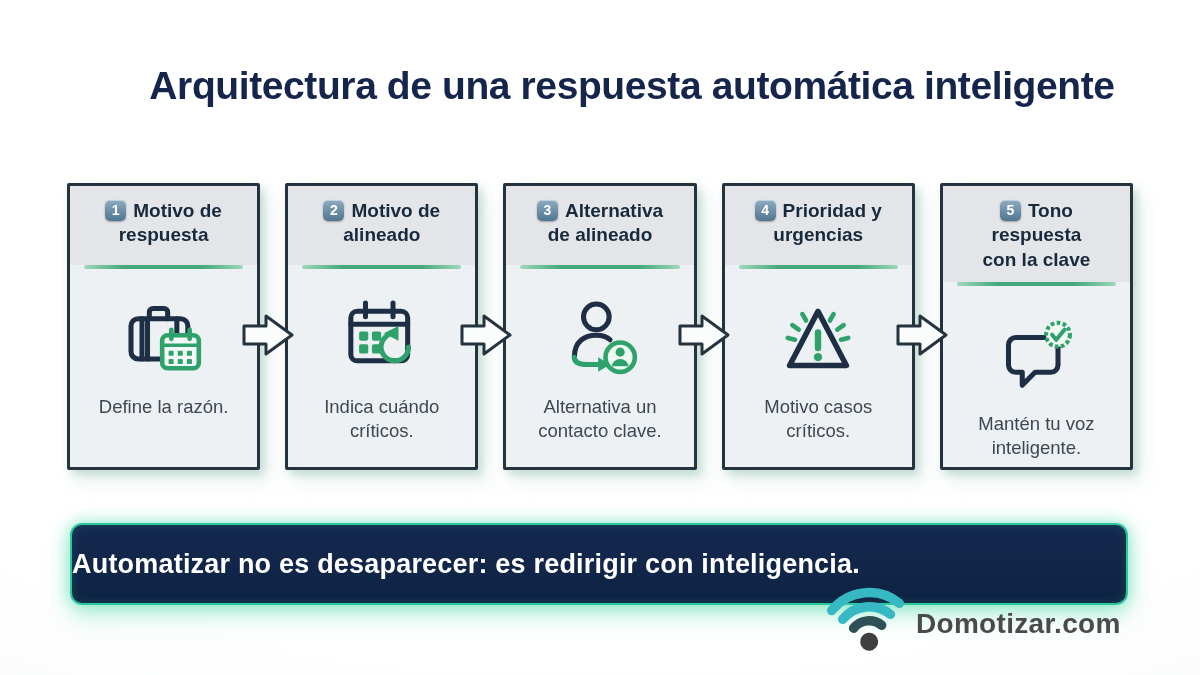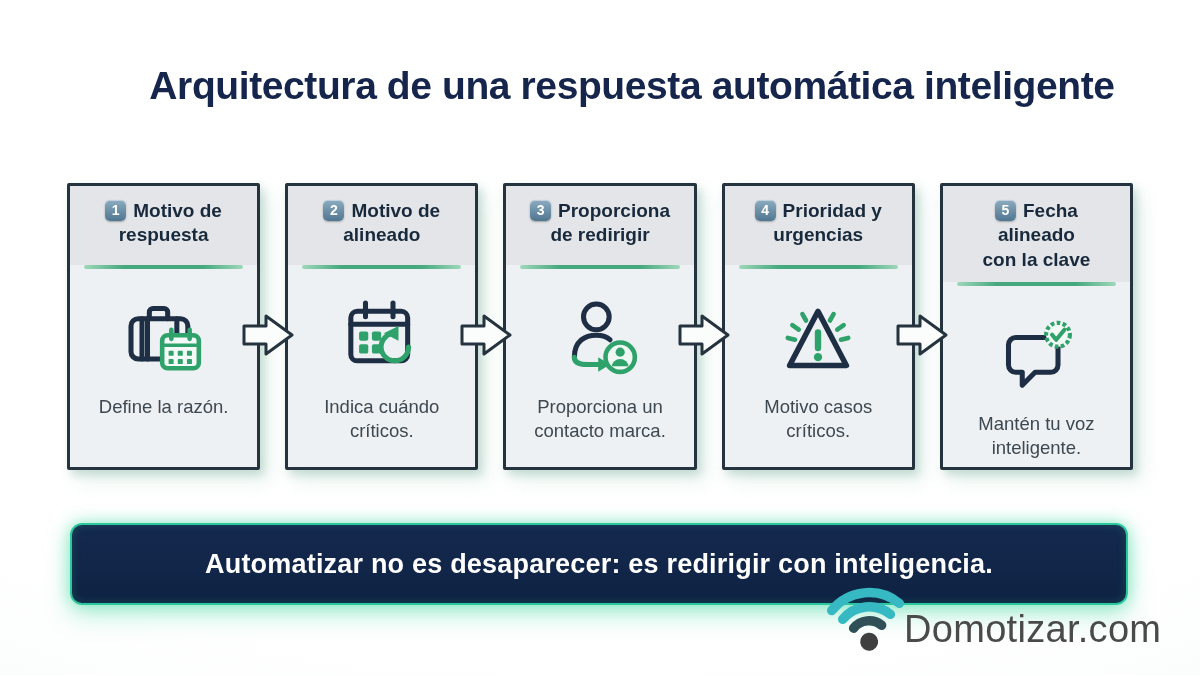--- a/index.html
+++ b/index.html
@@ -58,31 +58,31 @@
   }
   
   .flow-arrow{position:absolute;top:312px;width:47px;height:46px;}
   .flow-arrow svg{overflow:visible;}
   
   .banner{
     position:absolute;left:70px;top:523px;width:1058px;height:82px;
     box-sizing:border-box;border-radius:12px;
     background:linear-gradient(180deg,#14294e 0%,#0e2343 100%);
     border:2px solid #2bc89d;
-    display:flex;align-items:center;justify-content:center;
+    display:flex;align-items:center;justify-content:flex-start;
     box-shadow:0 0 16px rgba(63,216,160,.55), 0 10px 26px rgba(63,216,160,.35), inset 0 0 10px rgba(63,216,160,.18);
   }
   .banner-text{color:#ffffff;font-size:27px;font-weight:bold;letter-spacing:0.2px;}
   
   .logo{position:absolute;left:830px;top:578px;width:360px;height:86px;}
   .wifi{position:absolute;left:2px;top:4px;transform:rotate(-6deg);transform-origin:30% 85%;}
   .wifi svg{overflow:visible;}
   .logo-text{
-    position:absolute;left:74px;top:30px;
-    font-size:38px;font-weight:normal;color:#4a4a4a;letter-spacing:0.3px;
+    position:absolute;left:86px;top:30px;
+    font-size:28px;font-weight:bold;color:#4a4a4a;letter-spacing:0.3px;
   }
 </style>
 </head>
 <body>
 
 <div class="stage">
 
   <div class="page-title">Arquitectura de una respuesta automática inteligente</div>
 
   <div class="cards">
@@ -143,35 +143,35 @@
           </g>
           <path d="M62 44 A15 15 0 1 0 77 59" fill="none" stroke="#2fa26b" stroke-width="5.5" stroke-linecap="round"></path>
           <polygon points="66,36 50,44 66,52" fill="#2fa26b"></polygon>
         </svg>
         <div class="card-caption">Indica cuándo críticos.</div>
       </div>
     </div>
 
     <div class="card">
       <div class="card-header">
-        <span class="badge">3</span><span>Proporciona</span>
-        <div>de redirigir</div>
+        <span class="badge">3</span><span>Alternativa</span>
+        <div>de alineado</div>
       </div>
       <div class="card-divider"></div>
       <div class="card-body">
         <svg class="step-icon" viewBox="0 0 96 96">
           <circle cx="44" cy="26" r="14" fill="none" stroke="#1e2e44" stroke-width="5.5"></circle>
           <path d="M20 70 C20 52 32 46 44 46 C51 46 56 48 59 51" fill="none" stroke="#1e2e44" stroke-width="5.5" stroke-linecap="round"></path>
           <path d="M20 70 q0 8 14 8 h12" fill="none" stroke="#2fa26b" stroke-width="5.5" stroke-linecap="round"></path>
           <polygon points="46,70 59,78 46,86" fill="#2fa26b"></polygon>
           <circle cx="70" cy="70" r="16" fill="#eff8f3" stroke="#2fa26b" stroke-width="5"></circle>
           <circle cx="70" cy="64.5" r="5" fill="#2fa26b"></circle>
           <path d="M61 80 a9 8 0 0 1 18 0 z" fill="#2fa26b"></path>
         </svg>
-        <div class="card-caption">Proporciona un contacto marca.</div>
+        <div class="card-caption">Alternativa un contacto clave.</div>
       </div>
     </div>
 
     <div class="card">
       <div class="card-header">
         <span class="badge">4</span><span>Prioridad y</span>
         <div>urgencias</div>
       </div>
       <div class="card-divider"></div>
       <div class="card-body">
@@ -187,21 +187,21 @@
             <line x1="76" y1="35" x2="69" y2="40"></line>
             <line x1="81" y1="49" x2="73" y2="51"></line>
           </g>
         </svg>
         <div class="card-caption">Motivo casos críticos.</div>
       </div>
     </div>
 
     <div class="card">
       <div class="card-header">
-        <span class="badge">5</span><span>Fecha alineado</span>
+        <span class="badge">5</span><span>Tono respuesta</span>
         <div>con la clave</div>
       </div>
       <div class="card-divider"></div>
       <div class="card-body">
         <svg class="step-icon" viewBox="0 0 96 96">
           <path d="M26 30 h38 a8 8 0 0 1 8 8 v22 a8 8 0 0 1 -8 8 H47 l-14 14 v-14 h-7 a8 8 0 0 1 -8 -8 V38 a8 8 0 0 1 8 -8 z" fill="none" stroke="#1e2e44" stroke-width="5.5" stroke-linejoin="round"></path>
           <circle cx="72" cy="27" r="13" fill="#f2faf6" stroke="#2fa26b" stroke-width="4.5" stroke-dasharray="4 2.6"></circle>
           <path d="M65.5 27 l4.5 5.5 l9 -11" fill="none" stroke="#2fa26b" stroke-width="4.5" stroke-linecap="round" stroke-linejoin="round"></path>
         </svg>
         <div class="card-caption">Mantén tu voz inteligente.</div>

